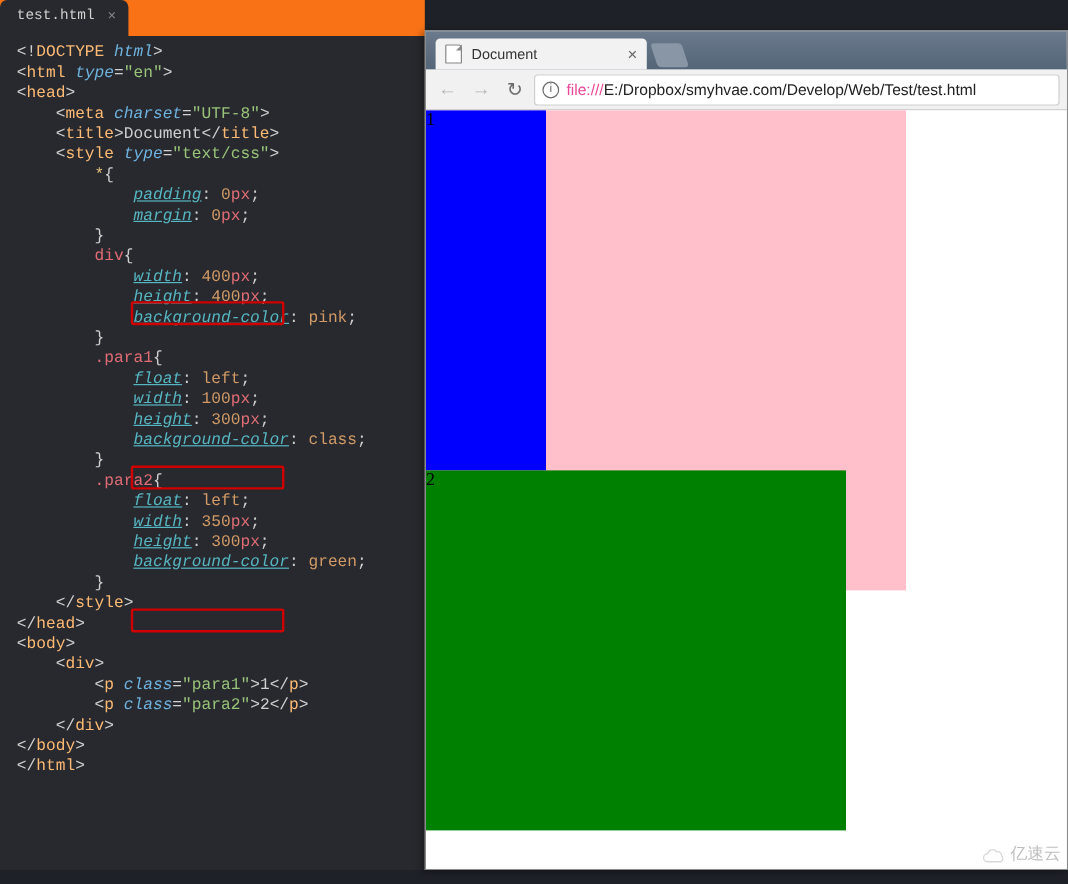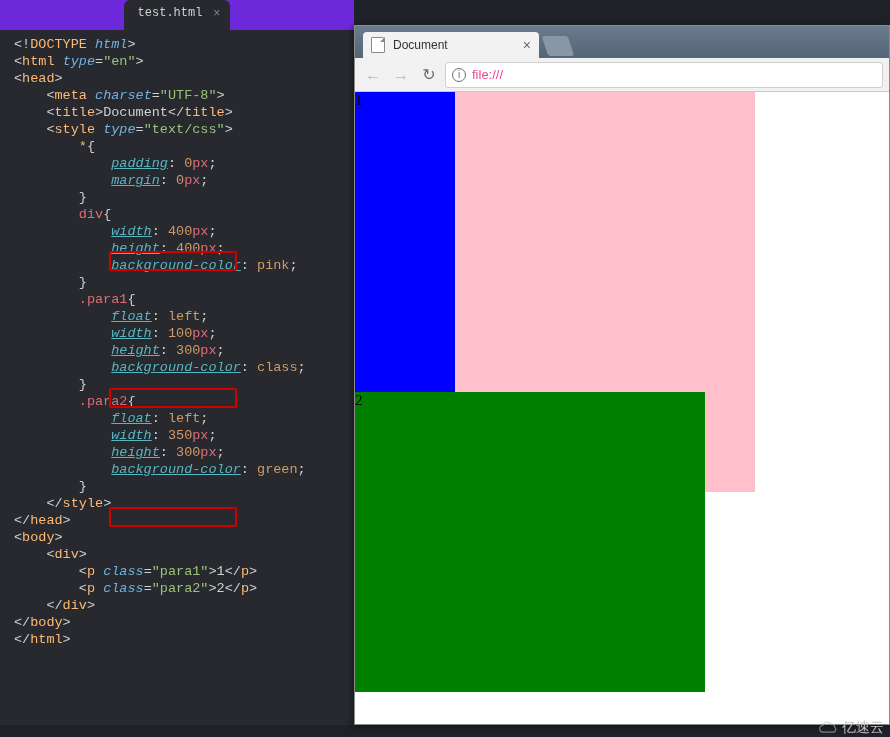--- a/index.html
+++ b/index.html
@@ -9,25 +9,24 @@
   
   .editor-pane {
     position: absolute;
     left: 0; top: 0;
     width: 354px; height: 725px;
     background: #27292e;
     color: #c8c8c8;
   }
   .editor-tabbar {
     height: 30px;
-    background: #6d28d9;
+    background: #f97316;
     display: flex;
     align-items: stretch;
     font-size: 12px;
-    justify-content: center;
   }
   .editor-tab {
     background: #27292e;
     color: #cfcfcf;
     padding: 6px 28px 6px 14px;
     position: relative;
     border-top-left-radius: 6px;
     border-top-right-radius: 6px;
   }
   .editor-tab .close {
@@ -198,26 +197,26 @@
     width: 350px; height: 300px;
     background: #008000;
     color: #000;
     position: absolute;
     left: 0; top: 300px;
   }
 
   
   .watermark {
     position: absolute;
-    right: 6px; bottom: 0;
+    right: 6px; bottom: 16px;
     color: #bfbfbf;
     font-size: 14px;
     font-family: Arial, sans-serif;
     display: flex;
-    align-items: center;
+    align-items: flex-end;
     gap: 4px;
     pointer-events: none;
     margin-top: 39px;
   }
   .watermark svg { opacity: 0.6; }
 </style>
 </head>
 <body>
 
 <div class="editor-pane">
@@ -287,20 +286,21 @@
       </div>
     <div class="nav-btn disabled">
         <span>→</span>
       </div>
     <div class="nav-btn">
         <span>↻</span>
       </div>
     <div class="address-bar">
       <span class="info-icon">i</span>
       <span class="url-dim">file:///</span>
+        <span class="url-main">E:/Dropbox/smyhvae.com/Develop/Web/Test/test.html</span>
     </div>
   </div>
   <div class="render-area">
     <div class="box-container">
       <div class="box-para1"><span>1</span></div>
     </div>
     <div class="box-para2"><span>2</span></div>
   </div>
 </div>
 

